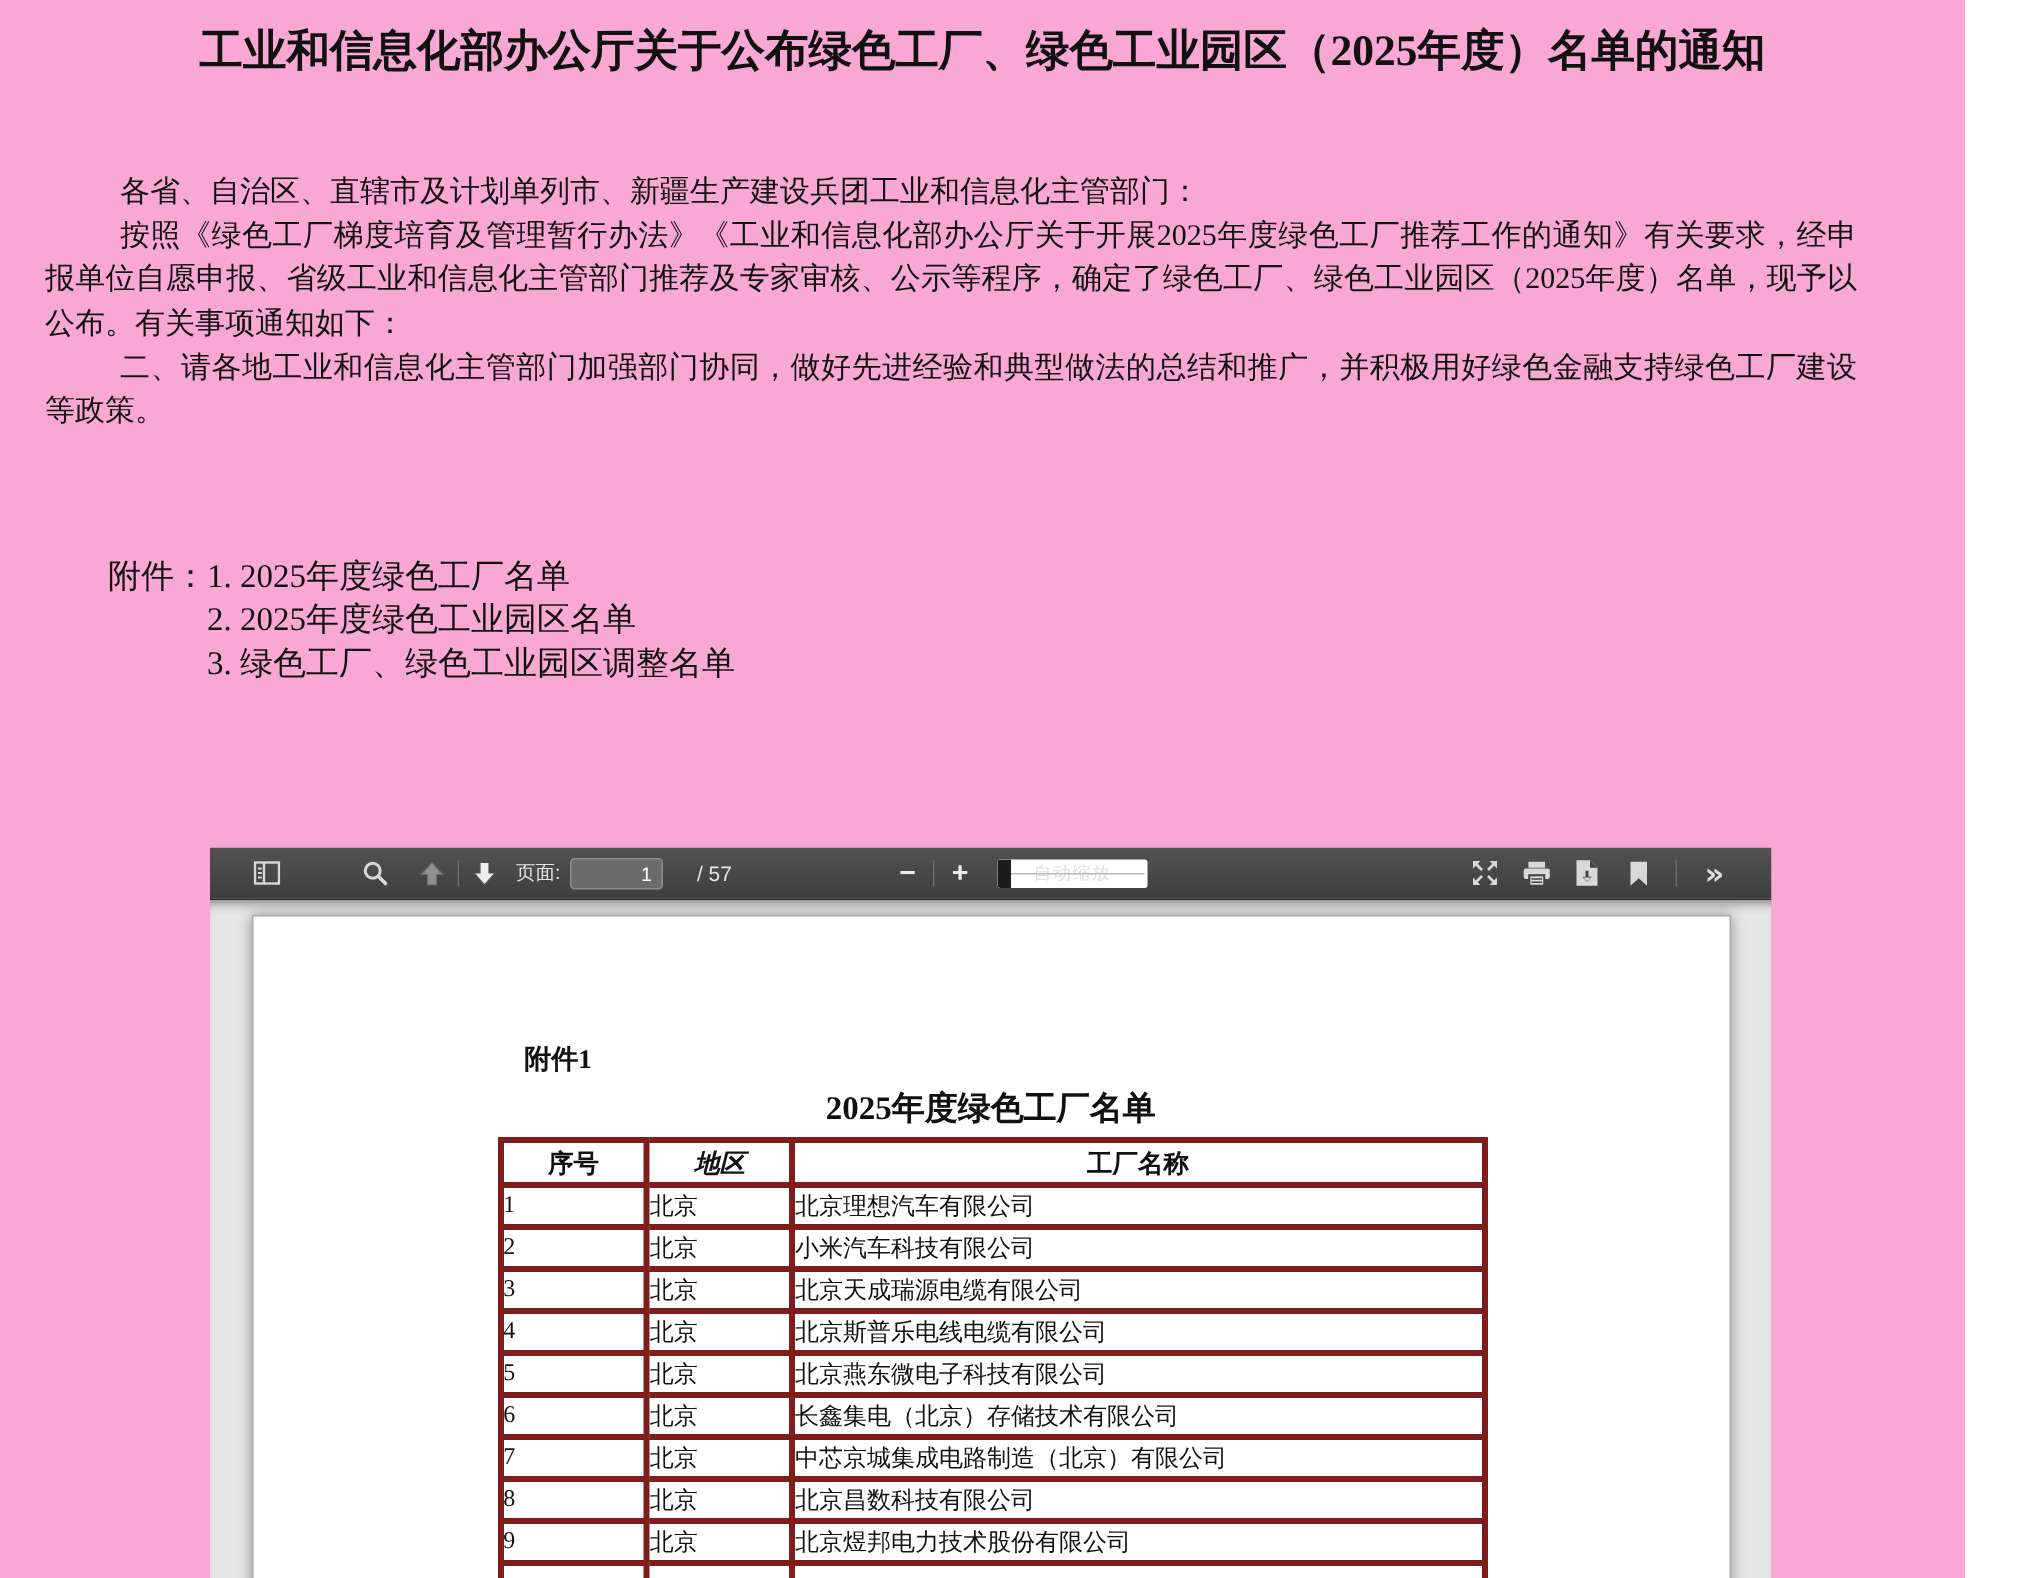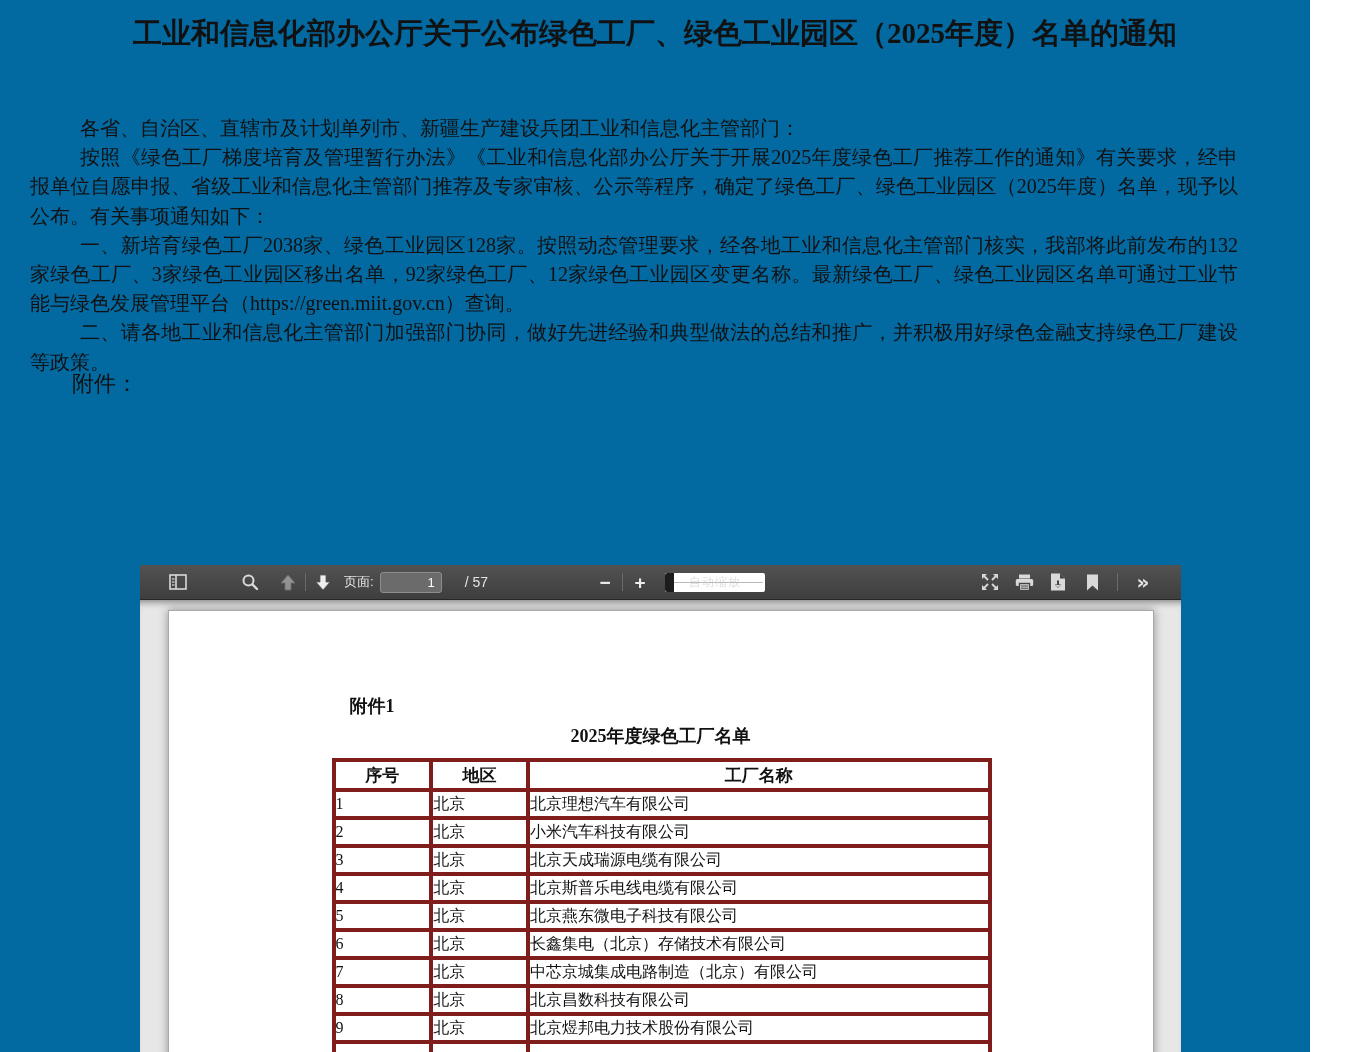--- a/index.html
+++ b/index.html
@@ -1,18 +1,18 @@
 <!DOCTYPE html>
 <html><head>
 <meta charset="utf-8">
 <style>
   * { margin:0; padding:0; box-sizing:border-box; }
   html,body { width:1354px; height:1052px; background:#ffffff; overflow:hidden;
               font-family:"Liberation Serif","DejaVu Serif",serif; }
-  .stage { position:relative; width:1310px; height:1052px; background:#0369a1; }
+  .stage { position:relative; width:1310px; height:1052px; background:#f9a8d4; }
 
   
   .doc-title { position:absolute; top:14px; left:40px; right:40px;
                text-align:center; font-size:29px; font-weight:bold; color:#111; }
   .doc-body  { position:absolute; top:114px; left:30px; right:72px;
                font-size:20px; line-height:29.2px; color:#111; text-align:justify; }
   .doc-body p { text-indent:2.5em; }
   .attachments { position:absolute; top:369px; left:72px; font-size:22px;
                  line-height:29.2px; color:#111; }
   .att-row { display:flex; }
@@ -52,46 +52,50 @@
   .sp46 { width:46px; flex:0 0 auto; } .sp12 { width:12px; flex:0 0 auto; }
   .sp104 { width:104px; flex:0 0 auto; }
 
   .pdf-body { height:452px; background:#e7e7e7;
               box-shadow:inset 0 7px 7px -5px rgba(0,0,0,0.45); overflow:hidden; }
   .pdf-page { width:986px; height:520px; margin:10px auto 0; background:#ffffff;
               border:1px solid #a9a9a9; box-shadow:0 0 9px rgba(0,0,0,0.38);
               position:relative; font-family:"Liberation Serif","DejaVu Serif",serif; }
   .att1 { position:absolute; top:83px; left:181px; font-size:18px; font-weight:bold; color:#111; }
   .pdf-table-title { position:absolute; top:113px; left:0; right:0; text-align:center;
-                     font-size:18px; font-weight:bold; color:#111; }
+                     font-size:22px; font-weight:bold; color:#111; }
   .pdf-table { position:absolute; top:147px; left:163px; width:660px;
                border-collapse:collapse; color:#111; }
   .pdf-table th, .pdf-table td { border:4px solid #7f1d1d; 
                padding:0; height:28px; font-size:16px; }
   .pdf-table th { height:30px; font-size:17px; font-weight:bold; }
   .pdf-table { border:2px solid #2e2e2e; }
-  .col-no { width:98px; } .col-region { width:97px; } .col-name { width:463px; }
+  .col-no { width:98px; } .col-region { width:97px;font-style:italic; } .col-name { width:463px; }
 </style>
 </head>
 <body>
 
 <div class="stage">
 
   <h1 class="doc-title">工业和信息化部办公厅关于公布绿色工厂、绿色工业园区（2025年度）名单的通知</h1>
 
   <div class="doc-body">
     <p>各省、自治区、直辖市及计划单列市、新疆生产建设兵团工业和信息化主管部门：</p>
     <p>按照《绿色工厂梯度培育及管理暂行办法》《工业和信息化部办公厅关于开展2025年度绿色工厂推荐工作的通知》有关要求，经申报单位自愿申报、省级工业和信息化主管部门推荐及专家审核、公示等程序，确定了绿色工厂、绿色工业园区（2025年度）名单，现予以公布。有关事项通知如下：</p>
-    <p>一、新培育绿色工厂2038家、绿色工业园区128家。按照动态管理要求，经各地工业和信息化主管部门核实，我部将此前发布的132家绿色工厂、3家绿色工业园区移出名单，92家绿色工厂、12家绿色工业园区变更名称。最新绿色工厂、绿色工业园区名单可通过工业节能与绿色发展管理平台（https://green.miit.gov.cn）查询。</p>
     <p>二、请各地工业和信息化主管部门加强部门协同，做好先进经验和典型做法的总结和推广，并积极用好绿色金融支持绿色工厂建设等政策。</p>
   </div>
 
   <div class="attachments">
     <div class="att-row">
       <span class="att-label">附件：</span>
+      <span class="att-items">
+        <div>1. 2025年度绿色工厂名单</div>
+        <div>2. 2025年度绿色工业园区名单</div>
+        <div>3. 绿色工厂、绿色工业园区调整名单</div>
+      </span>
     </div>
   </div>
 
 
   <div class="pdf-viewer">
 
     <div class="pdf-toolbar">
 
       <div class="tb-btn">
         <svg width="18" height="16" viewBox="0 0 18 16">

